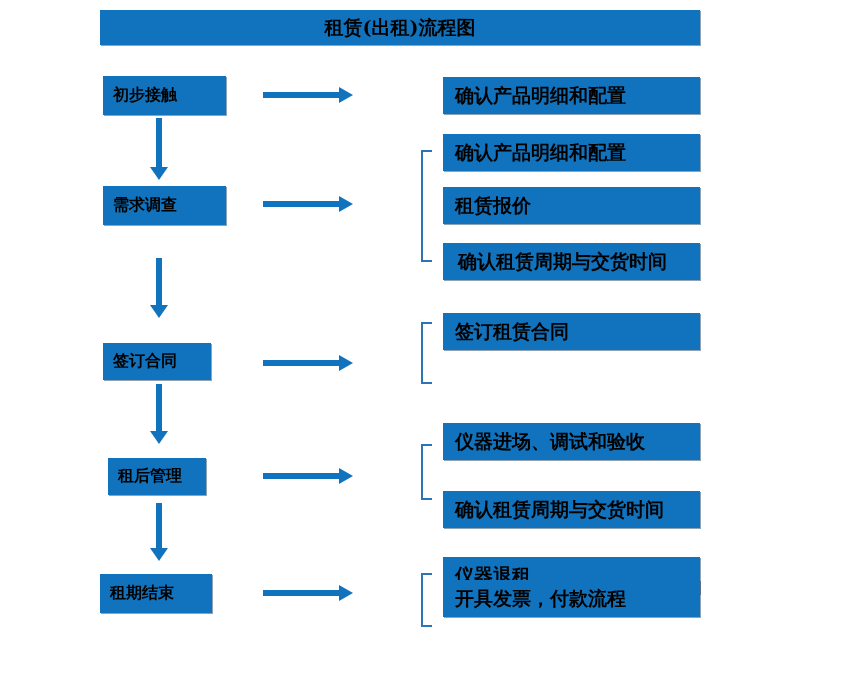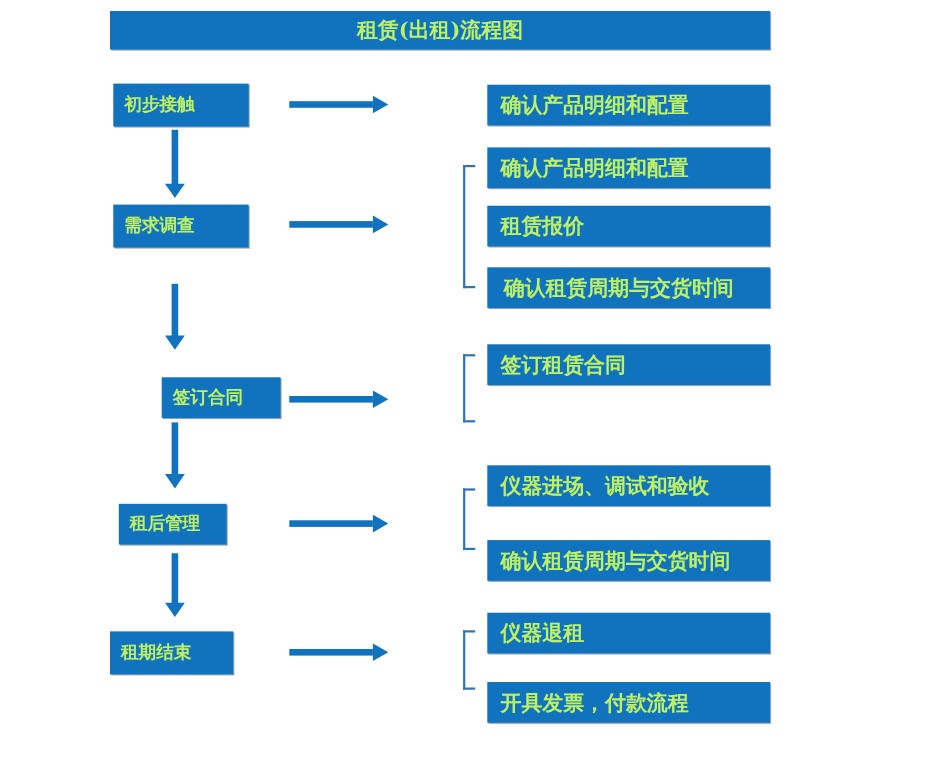--- a/index.html
+++ b/index.html
@@ -12,50 +12,50 @@
     width: 844px;
     height: 688px;
     background: #ffffff;
     font-family: "DejaVu Serif", serif;
     overflow: hidden;
   }
   .box {
     position: absolute;
     box-sizing: border-box;
     background: var(--accent);
-    color: #bef264;
+    color: #000000;
     font-weight: bold;
     display: flex;
     align-items: center;
     box-shadow: 1px 1px 0 rgba(8,52,90,0.45);
   }
   .title-bar {
     left: 100px; top: 10px; width: 600px; height: 35px;
     justify-content: center;
     font-size: 19px;
   }
   .step   { font-size: 16px; padding-left: 10px; }
   .detail { left: 443px; width: 257px; height: 37px; font-size: 19px; padding-left: 12px; }
 
   .s1 { left:103px; top:76px;  width:123px; height:39px; }
   .s2 { left:103px; top:186px; width:123px; height:39px;text-align:right; }
-  .s3 { left:103px; top:343px; width:108px; height:37px;margin-left:44px; }
+  .s3 { left:103px; top:343px; width:108px; height:37px; }
   .s4 { left:108px; top:458px; width:98px; height:37px; }
   .s5 { left:100px; top:574px; width:112px; height:39px; }
 
   .d1  { top:77px;  }
   .d2  { top:134px; }
   .d3  { top:187px; }
   .d4  { top:243px;padding-left:15px; }
   .d5  { top:313px; }
   .d6  { top:363px; }
   .d7  { top:423px; }
   .d8  { top:491px; }
   .d9  { top:557px; }
-  .d10 { top:620px; }
+  .d10 { top:580px; }
 
   
   .h-arrow { position:absolute; left:263px; width:90px; height:16px; }
   .h-arrow::before {
     content:''; position:absolute; left:0; top:5px; height:6px; width:76px;
     background: var(--accent);
   }
   .h-arrow::after {
     content:''; position:absolute; right:0; top:0; width:0; height:0;
     border-left:14px solid var(--accent);

